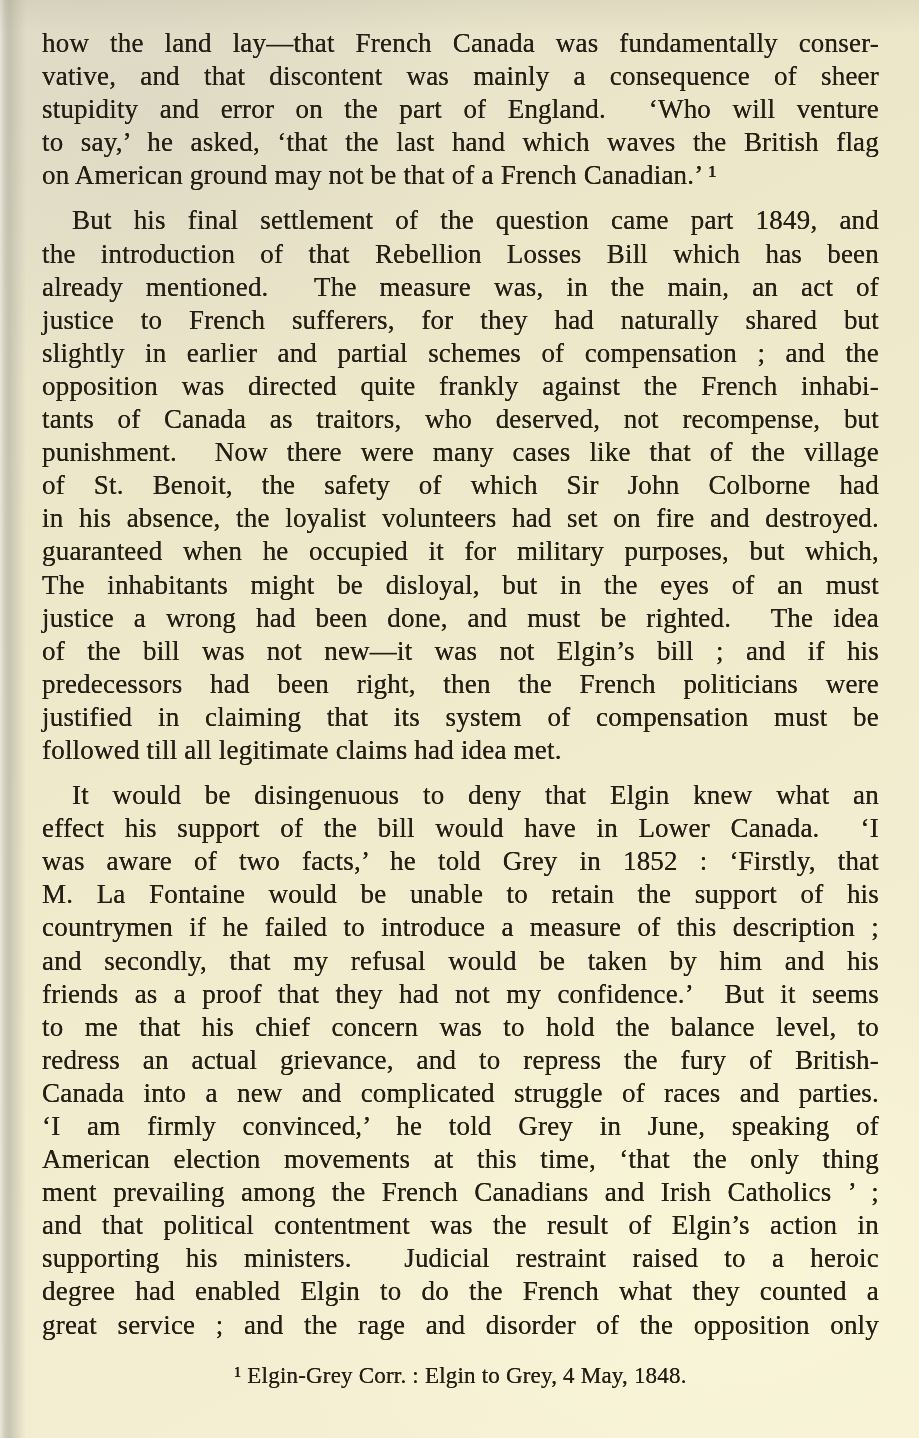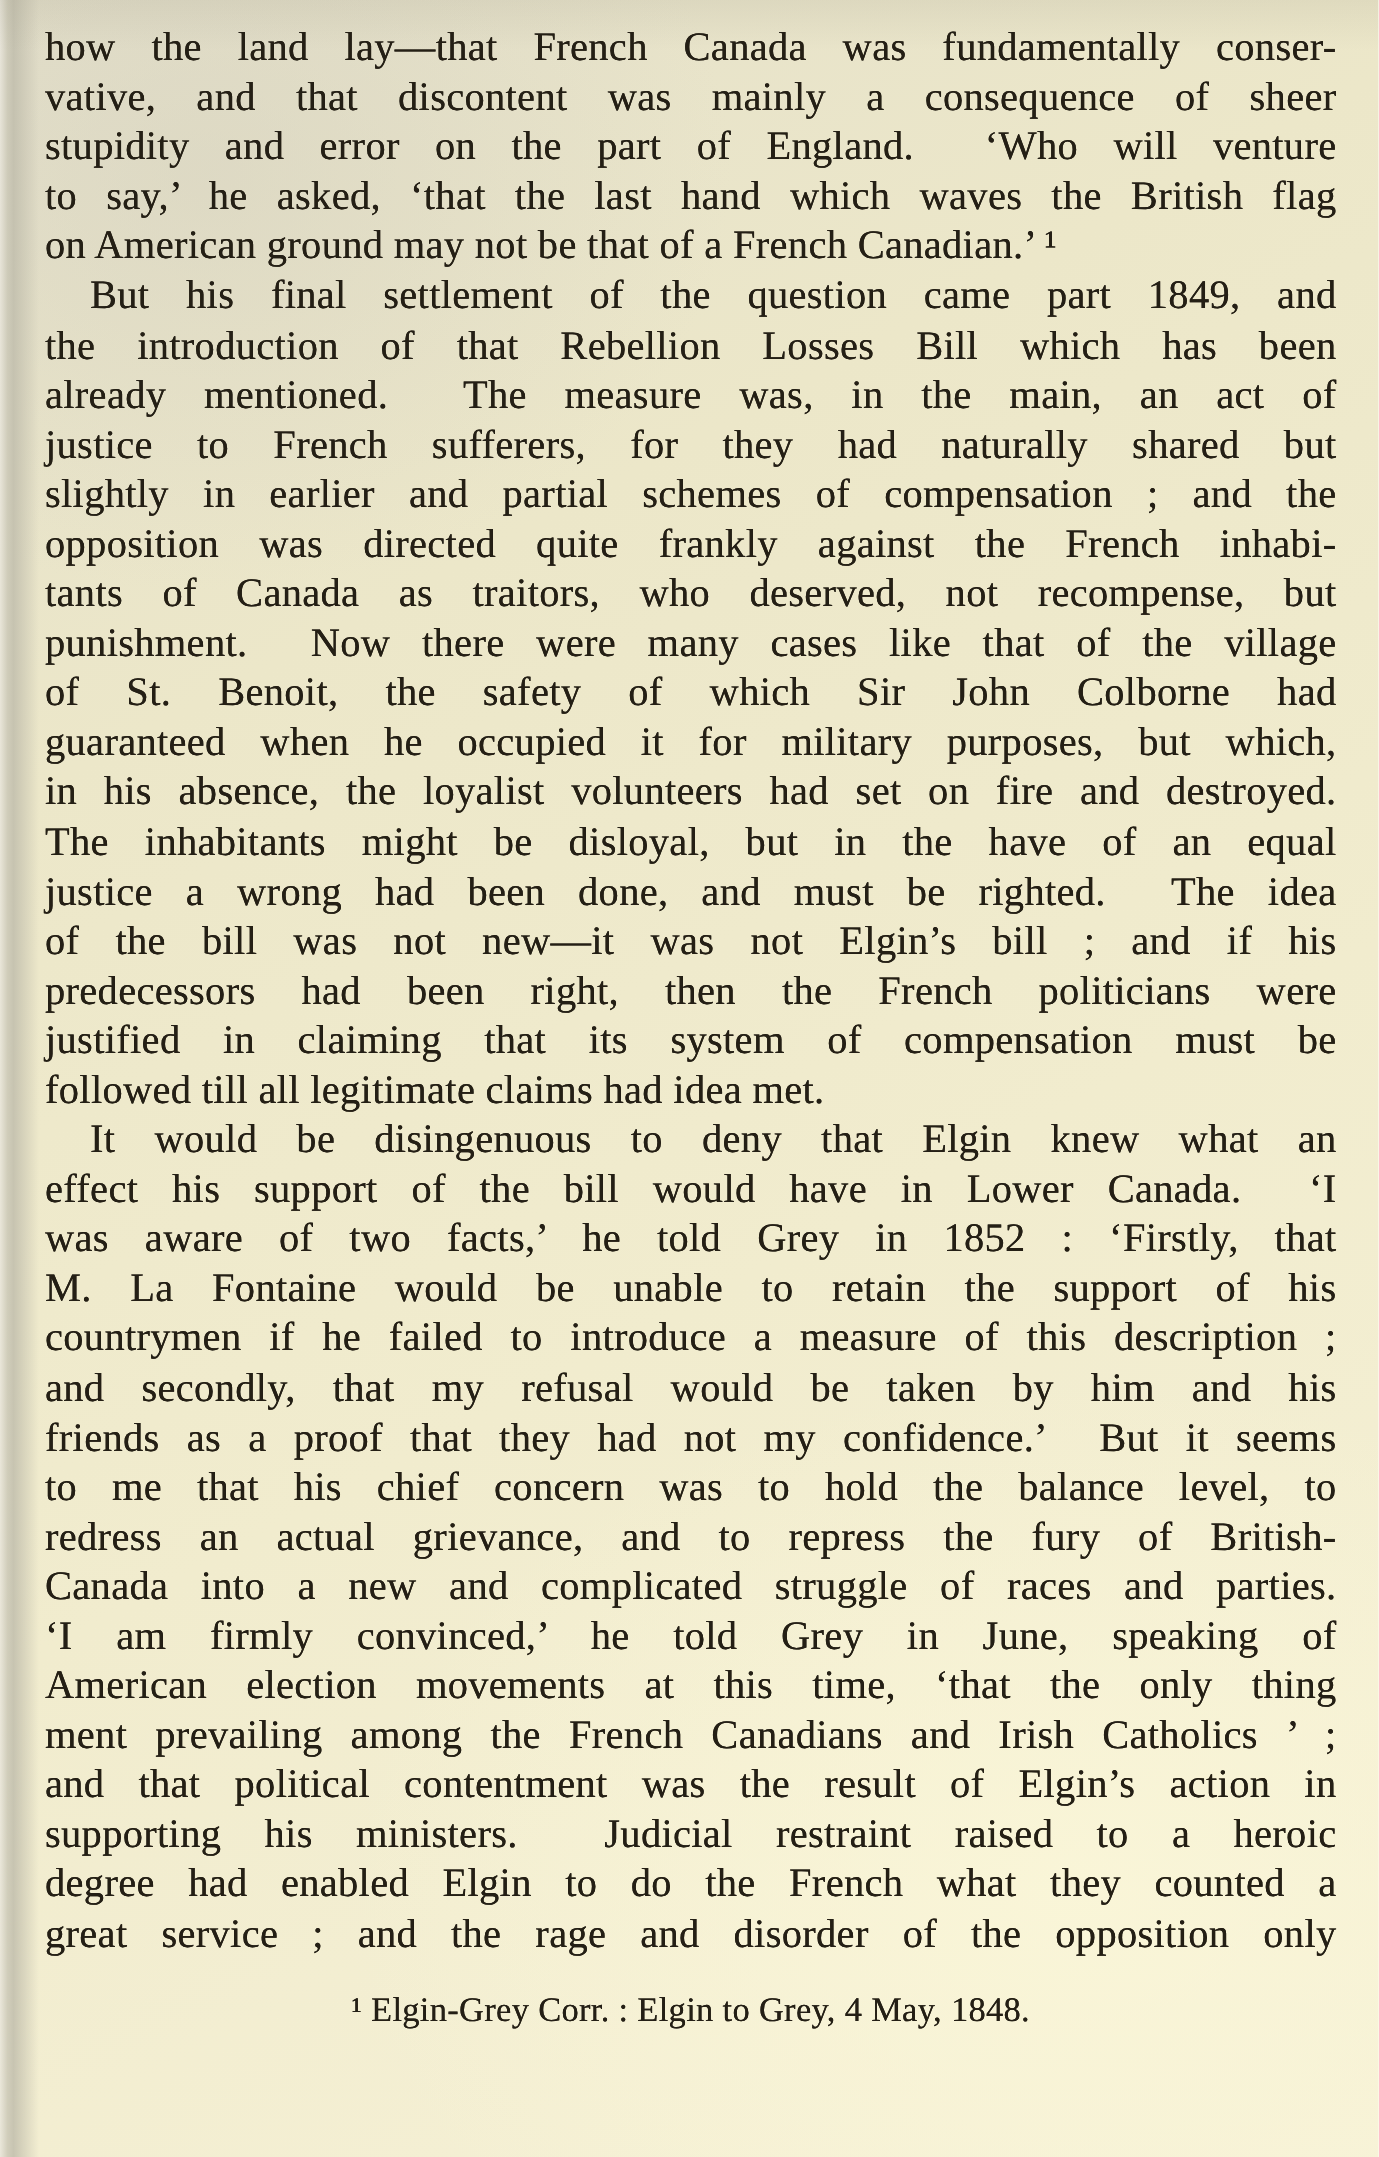--- a/index.html
+++ b/index.html
@@ -34,21 +34,21 @@
     position: absolute;
     left: 30px;
     top: 15px;
     width: 861px;
     font-size: 27px;
     line-height: 33.1px;
     color: #241f15;
     letter-spacing: 0.2px;
     text-shadow: 0 0 0.4px currentColor;
   }
-  .paragraph { margin: 0; padding: 0; }
+  .paragraph { margin: 12px; padding: 0; }
   .line { white-space: pre-wrap; }
   .line.fill { text-align: justify; text-align-last: justify; }
   .line.last { text-align: center; text-align-last: left; }
   .line.indent { text-indent: 30px; }
   .footnote {
     margin-top: 20px;
     text-align: center;
     font-size: 23px;
     line-height: 28px;
     color: #241f15;
@@ -73,23 +73,23 @@
         <div class="paragraph">
           <div class="line fill indent">But his final settlement of the question came part 1849, and</div>
           <div class="line fill">the introduction of that Rebellion Losses Bill which has been</div>
           <div class="line fill">already mentioned.  The measure was, in the main, an act of</div>
           <div class="line fill">justice to French sufferers, for they had naturally shared but</div>
           <div class="line fill">slightly in earlier and partial schemes of compensation ; and the</div>
           <div class="line fill">opposition was directed quite frankly against the French inhabi-</div>
           <div class="line fill">tants of Canada as traitors, who deserved, not recompense, but</div>
           <div class="line fill">punishment.  Now there were many cases like that of the village</div>
           <div class="line fill">of St. Benoit, the safety of which Sir John Colborne had</div>
+          <div class="line fill">in his absence, the loyalist volunteers had set on fire and destroyed.</div>
           <div class="line fill">guaranteed when he occupied it for military purposes, but which,</div>
-          <div class="line fill">in his absence, the loyalist volunteers had set on fire and destroyed.</div>
-          <div class="line fill">The inhabitants might be disloyal, but in the have of an equal</div>
+          <div class="line fill">The inhabitants might be disloyal, but in the eyes of an must</div>
           <div class="line fill">justice a wrong had been done, and must be righted.  The idea</div>
           <div class="line fill">of the bill was not new—it was not Elgin’s bill ; and if his</div>
           <div class="line fill">predecessors had been right, then the French politicians were</div>
           <div class="line fill">justified in claiming that its system of compensation must be</div>
           <div class="line last">followed till all legitimate claims had idea met.</div>
         </div>
         <div class="paragraph">
           <div class="line fill indent">It would be disingenuous to deny that Elgin knew what an</div>
           <div class="line fill">effect his support of the bill would have in Lower Canada.  ‘I</div>
           <div class="line fill">was aware of two facts,’ he told Grey in 1852 : ‘Firstly, that</div>

